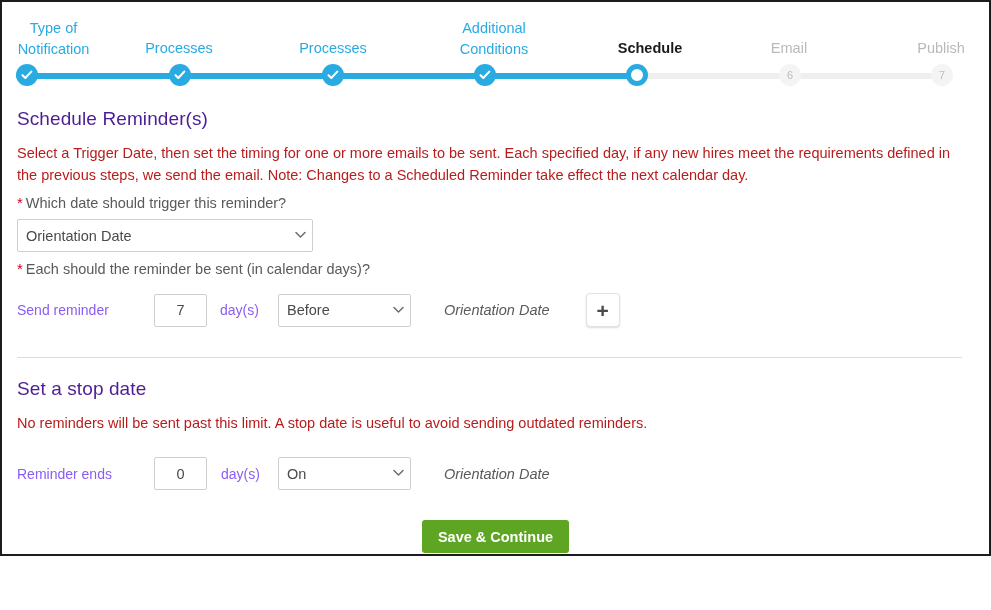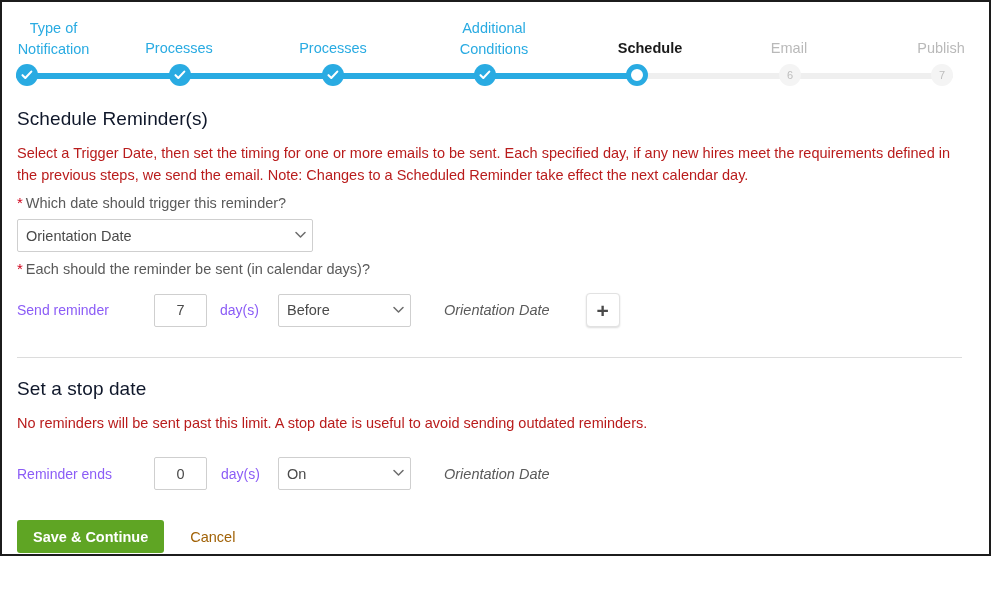--- a/index.html
+++ b/index.html
@@ -90,21 +90,21 @@
     line-height: 22px;
     font-family: "Liberation Sans", sans-serif;
   }
 
   
   .content { padding: 0 15px; }
 
   h2.section-title {
     font-size: 19px;
     font-weight: normal;
-    color: #0f172a;
+    color: #4c1d95;
     margin: 20px 0 12px 0;
     letter-spacing: .1px;
   }
   p.section-desc {
     font-size: 14.5px;
     line-height: 22px;
     color: #b91c1c;
     margin: 0;
     max-width: 950px;
   }
@@ -191,20 +191,21 @@
     border: none;
     border-top: 1px solid #dcdcdc;
     margin: 30px 0 0 0;
     width: 945px;
   }
 
   .btn-row {
     display: flex;
     align-items: center;
     margin-top: 30px;
+    flex-direction: column;
   }
   .btn-primary {
     background: #5fa524;
     color: #fff;
     font-family: "Liberation Sans", sans-serif;
     font-size: 14.5px;
     font-weight: bold;
     border: none;
     border-radius: 3px;
     padding: 0 16px;

